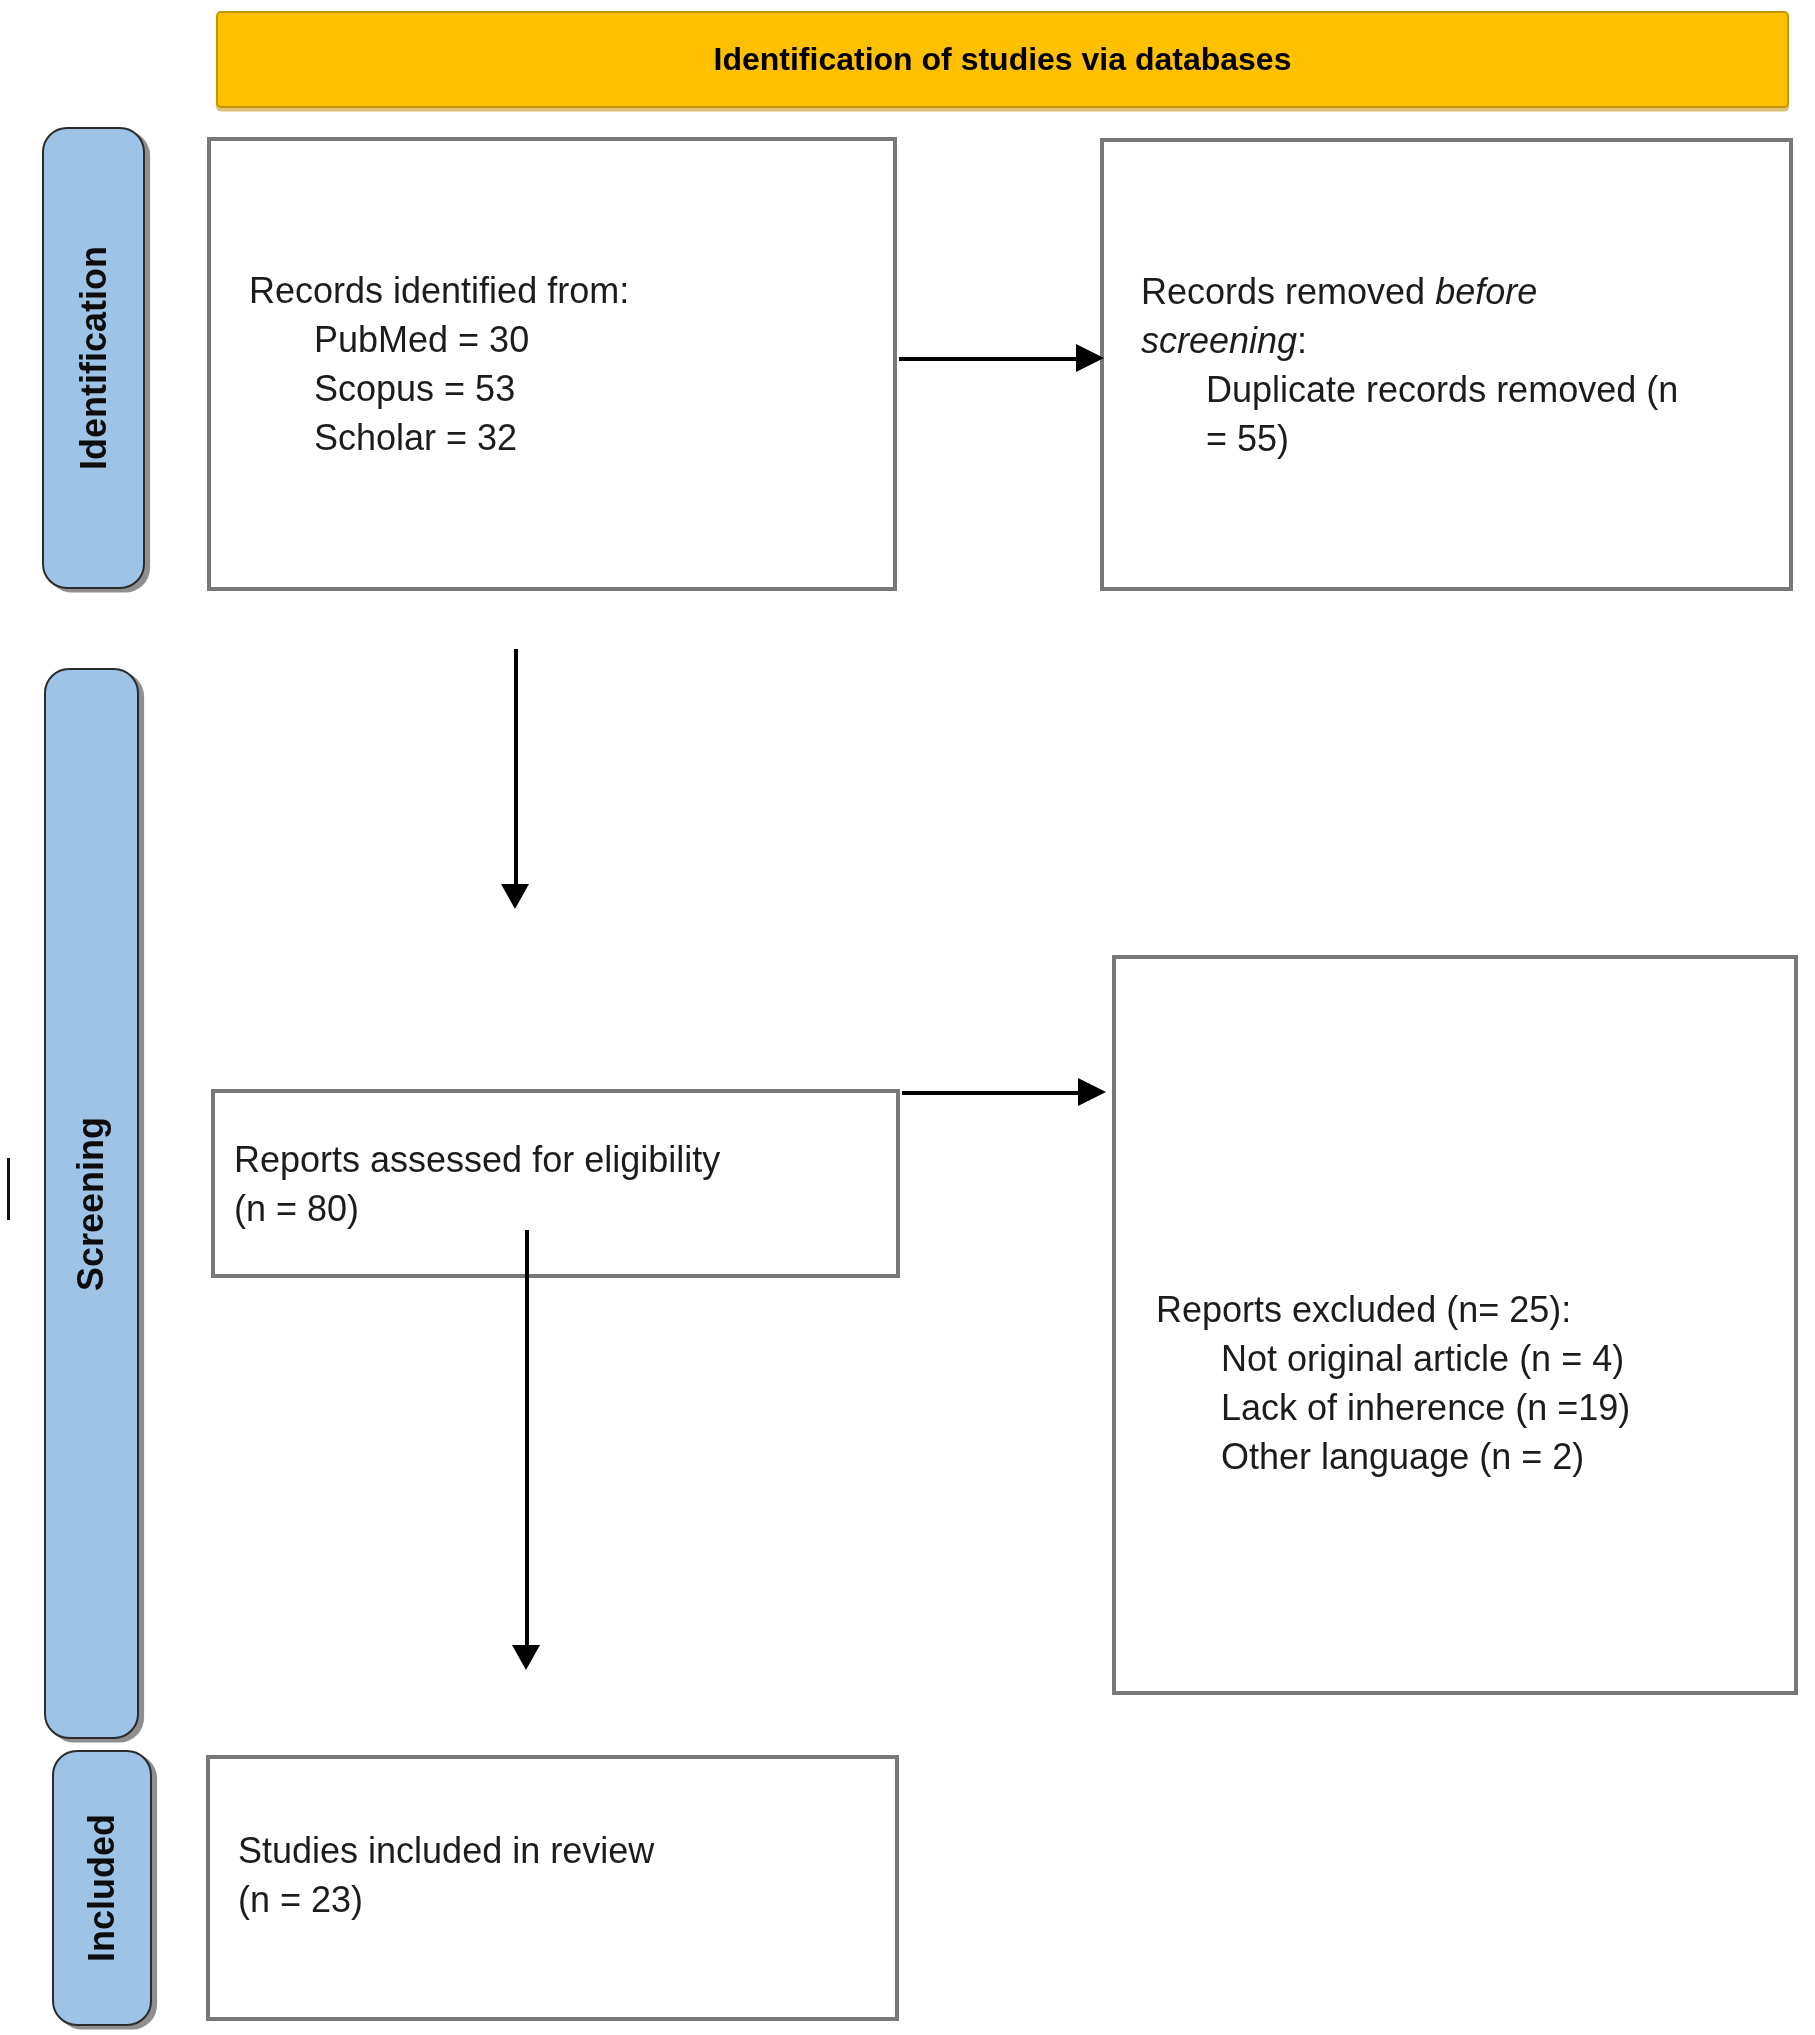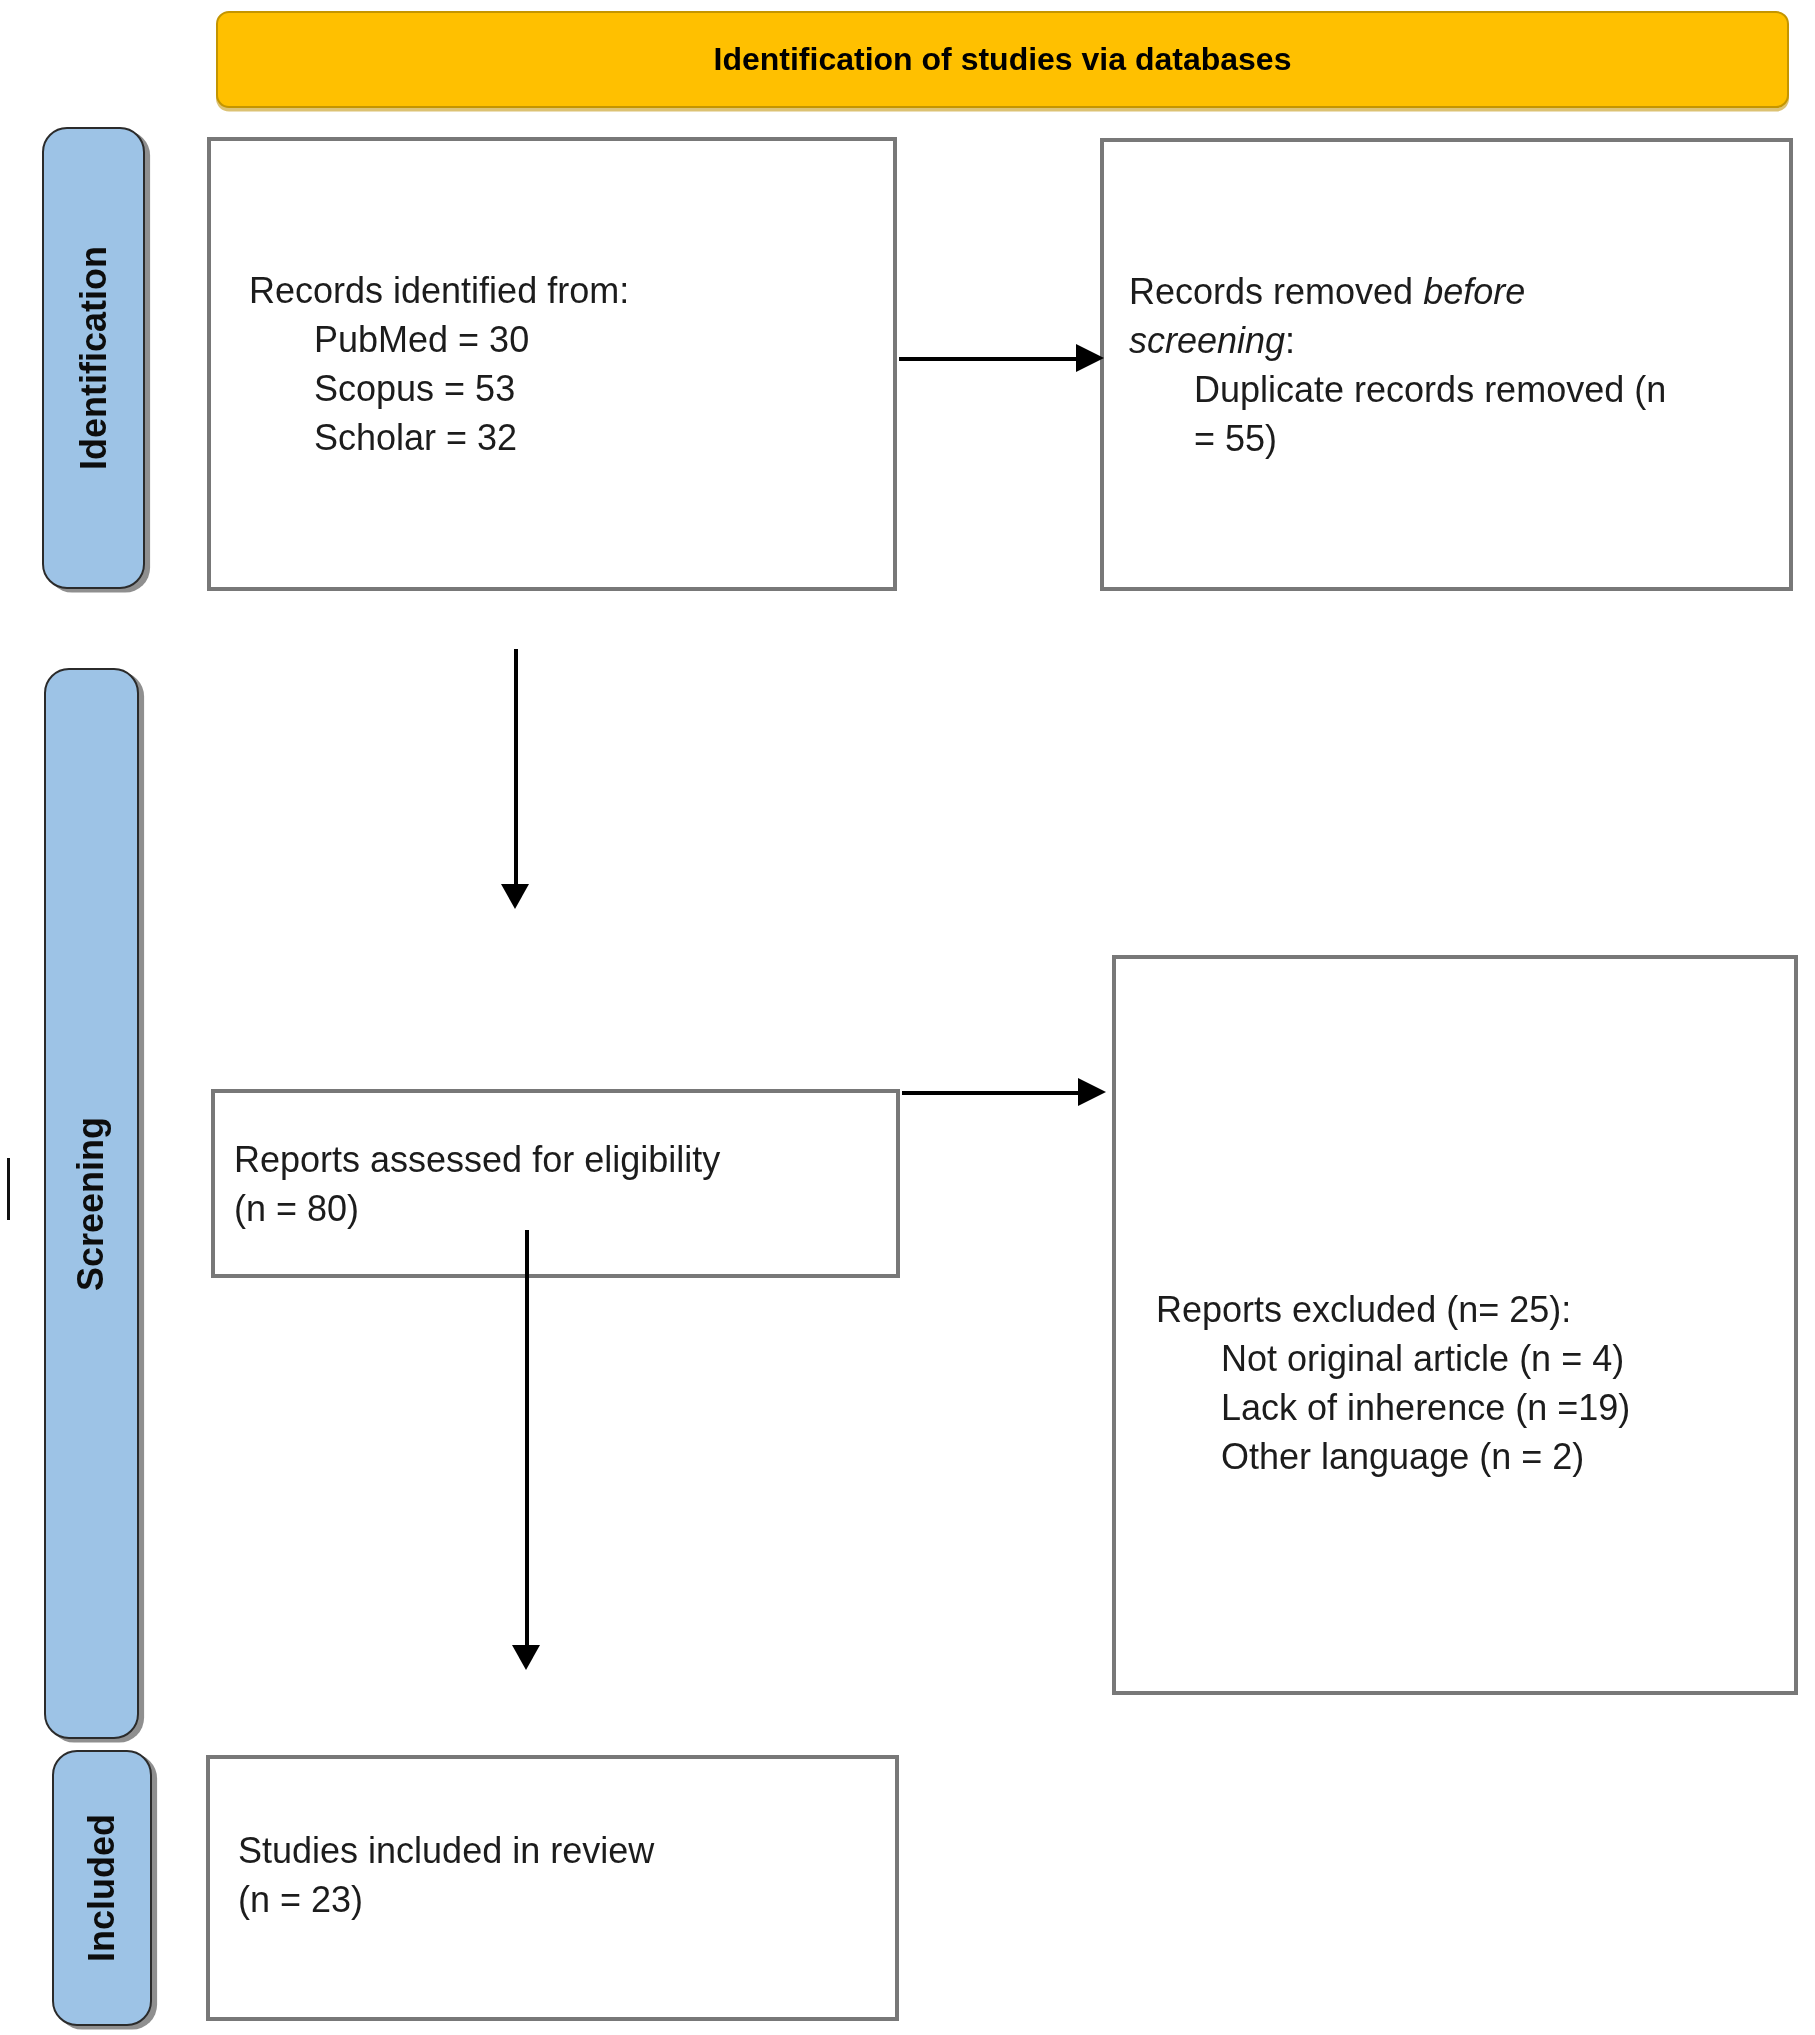--- a/index.html
+++ b/index.html
@@ -18,21 +18,21 @@
     width:1816px;height:2035px;position:relative;overflow:hidden;
     font-family:"Liberation Sans", sans-serif;color:var(--text);
   }
   .abs{position:absolute;}
 
   
   .banner{
     left:216px;top:11px;width:1573px;height:97px;
     background:var(--header-bg);
     border:2.2px solid var(--header-edge);
-    border-radius:13px;
+    border-radius:5px;
     box-shadow:0 3.6px 0 rgba(191,144,0,.55);
     display:flex;align-items:center;justify-content:center;
   }
   .banner-title{font-size:32px;font-weight:bold;color:#000;}
 
   
   .vlabel{
     background:var(--label-bg);
     border:2.2px solid var(--label-border);
     border-radius:25px;
@@ -49,21 +49,21 @@
 
   
   .fbox{
     background:#fff;border:4.4px solid var(--box-border);
     display:flex;flex-direction:column;justify-content:center;
     font-size:36px;line-height:49px;
   }
   .fbox .line{white-space:nowrap;}
   .fbox .indent{margin-left:65px;}
   .box-records-identified{left:207px;top:137px;width:690px;height:454px;padding-left:38px;}
-  .box-records-removed{left:1100px;top:138px;width:693px;height:453px;padding-left:25px;}
+  .box-records-removed{left:1100px;top:138px;width:693px;height:453px;padding-left:37px;}
   .box-reports-assessed{left:211px;top:1089px;width:689px;height:189px;padding-left:19px;}
   .box-reports-excluded{left:1112px;top:955px;width:686px;height:740px;
     justify-content:center;padding-top:116px;padding-left:40px;}
   .box-studies-included{left:206px;top:1755px;width:693px;height:266px;
     padding-left:28px;padding-bottom:26px;}
 
   
   .hline{height:3.6px;background:var(--arrow);}
   .vline{width:3.6px;background:var(--arrow);}
   .head-right{width:0;height:0;border-top:14px solid transparent;

